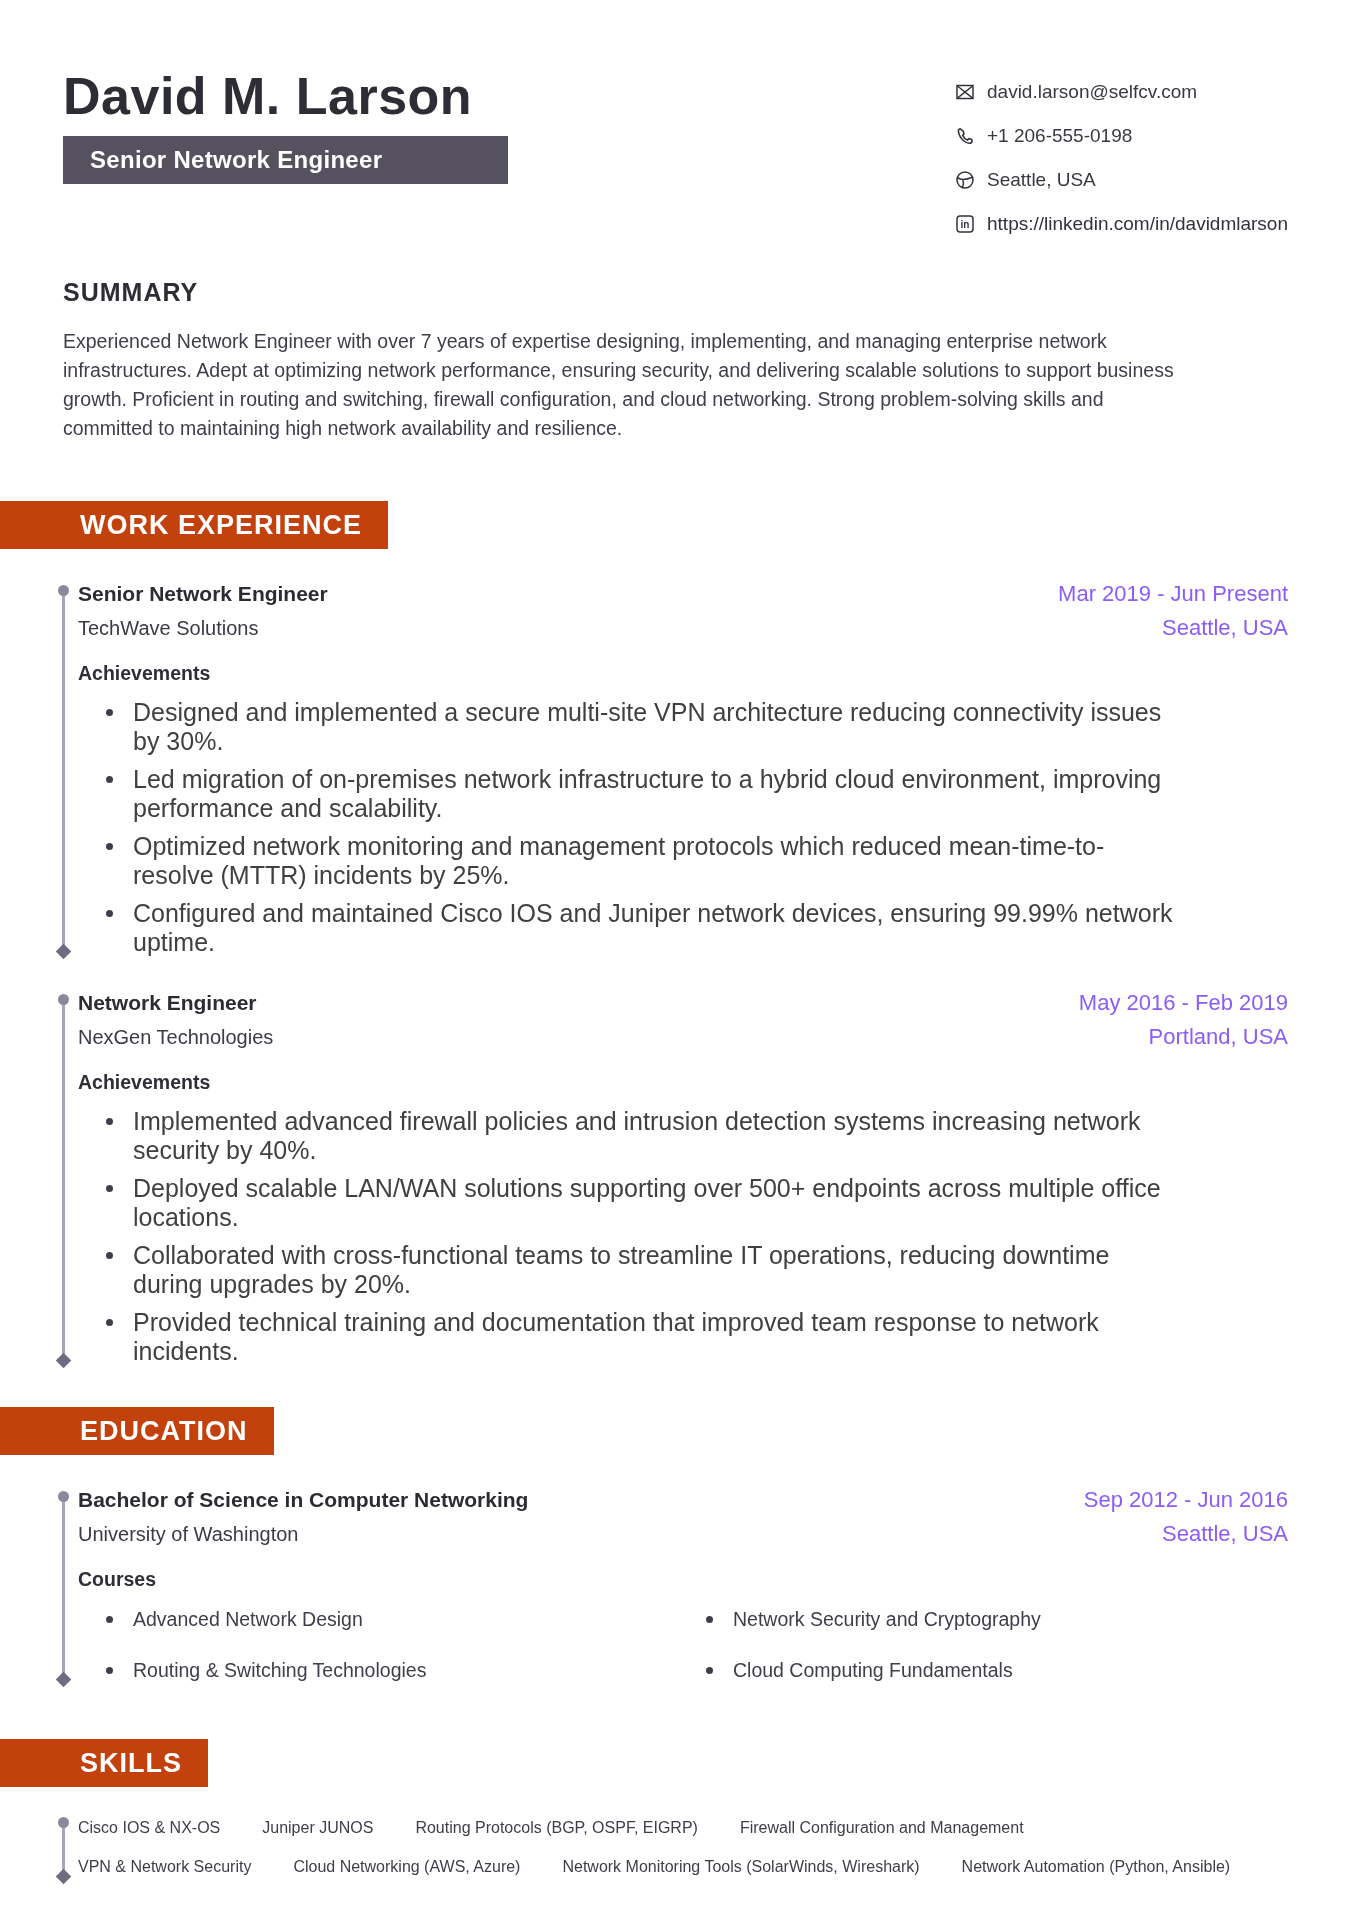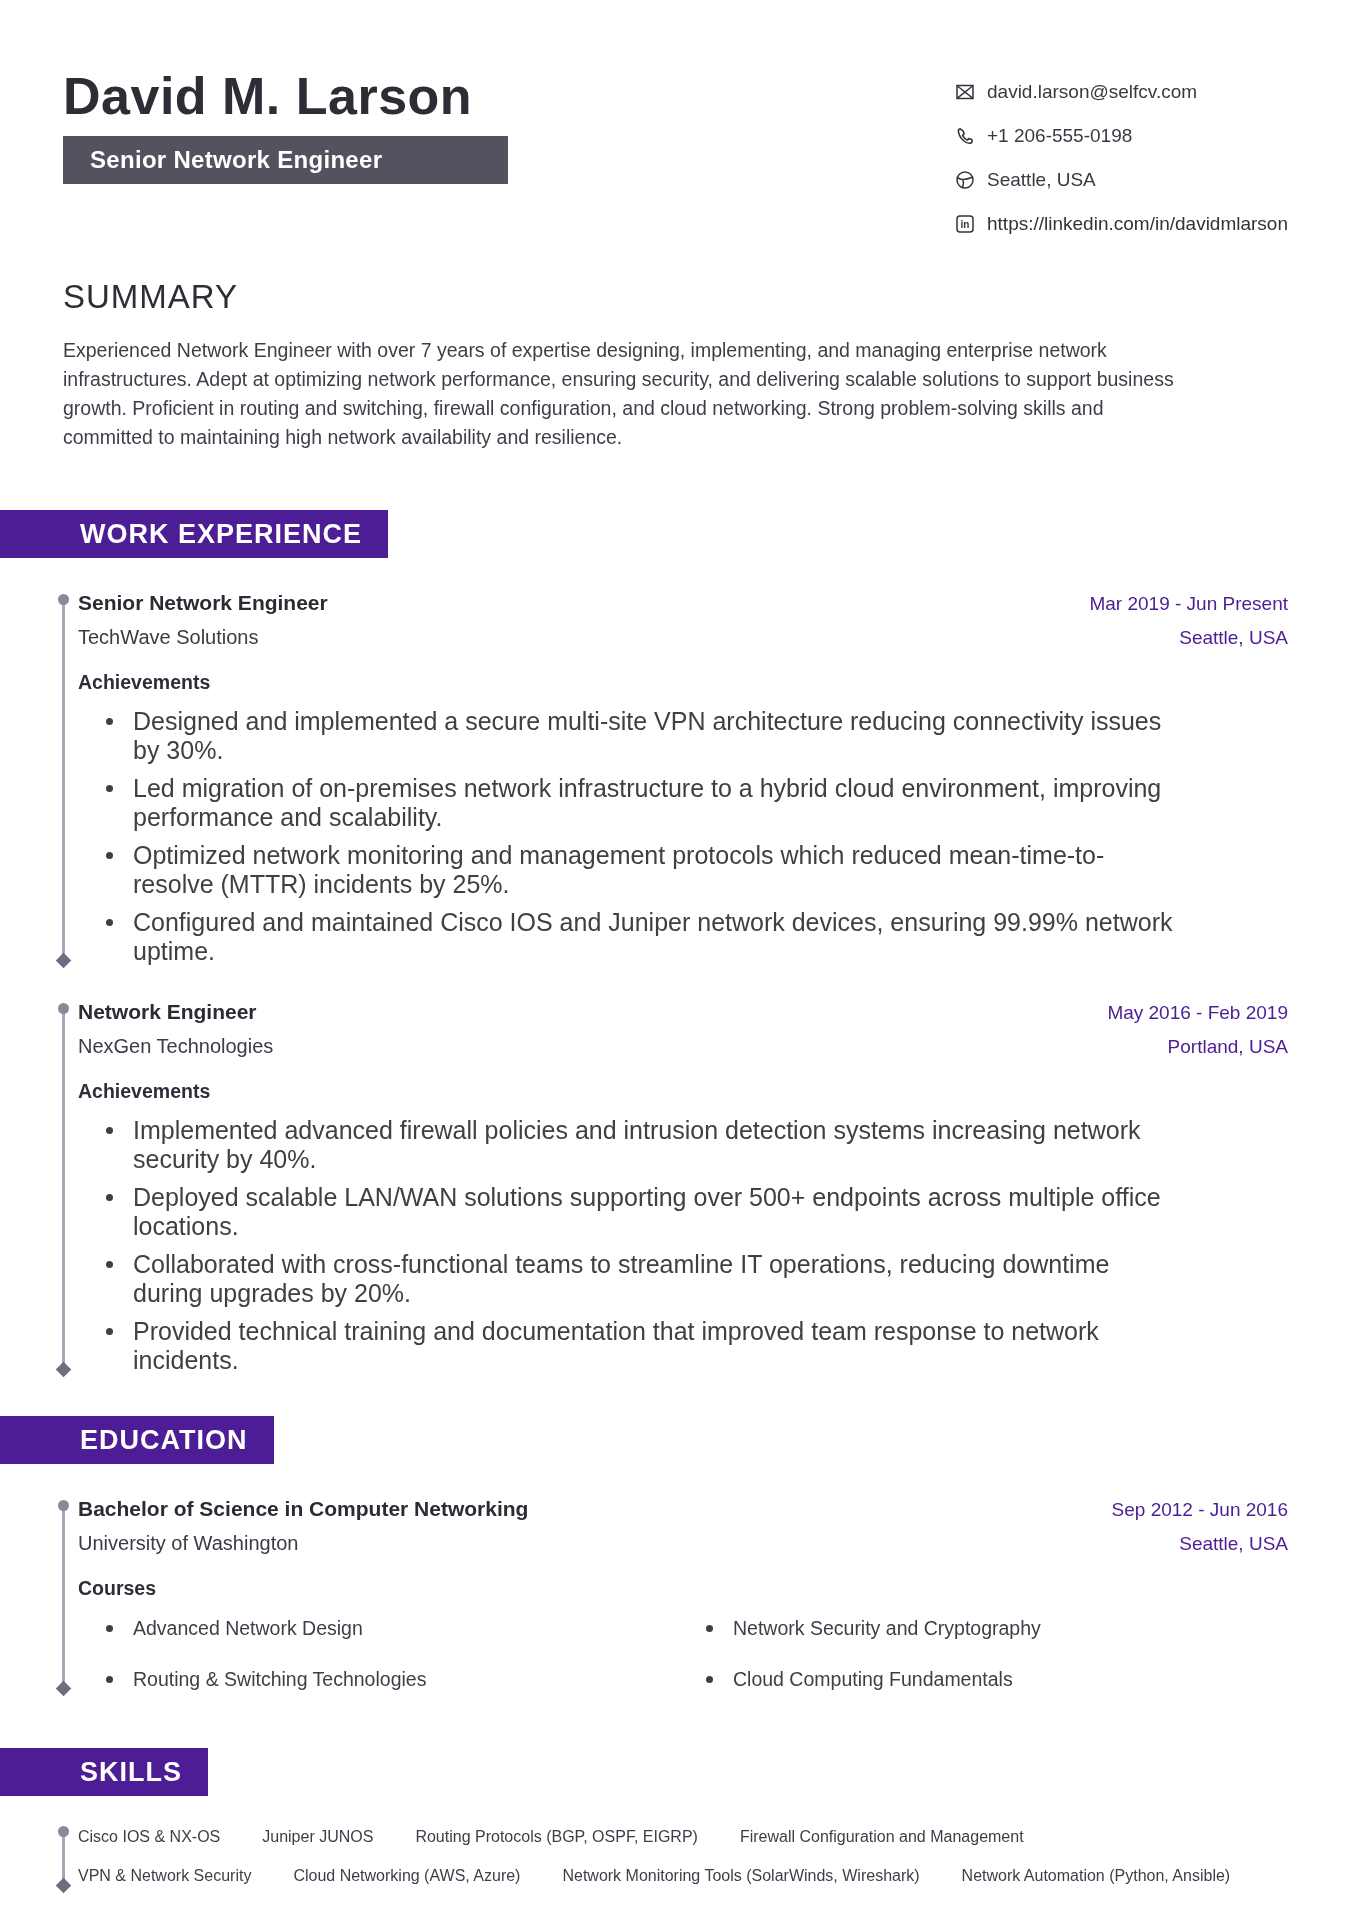--- a/index.html
+++ b/index.html
@@ -23,48 +23,48 @@
                  background:#55515f; color:#ffffff; font-size:24px; font-weight:bold;
                  padding-left:27px; letter-spacing:0.3px; }
   .contact { list-style:none; margin-top:8px; font-size:19px; color:#3a3942; }
   .contact li { display:flex; align-items:center; gap:11px; height:28px; margin-bottom:16px; }
   .cicon { width:22px; height:22px; flex:0 0 22px; display:inline-block; }
   .cicon svg { display:block; width:22px; height:22px; }
   .link { color:#33323c; cursor:pointer; }
 
   
   .summary { margin:0 62px 0 63px; }
-  .plain-heading { margin-top:66px; font-size:33px; font-weight:normal;
+  .plain-heading { margin-top:66px; font-size:25px; font-weight:bold;
                    color:#2e2c34; letter-spacing:1px; }
   .summary p { margin-top:20px; font-size:19.5px; line-height:29px;
                max-width:1135px; color:#3f3d49; }
 
   
-  .banner { display:inline-block; height:48px; line-height:48px; background:#4c1d95;
+  .banner { display:inline-block; height:48px; line-height:48px; background:#c2410c;
             color:#ffffff; font-weight:bold; font-size:27px; letter-spacing:1px;
             padding:0 26px 0 80px; }
   .banner-wrap { font-size:0; }
   .bw-work { margin-top:58px; }
   .bw-edu  { margin-top:42px; }
   .bw-skills { margin-top:55px; }
   .bw-lang { margin-top:44px; }
 
   
   .entry { position:relative; margin:0 62px 0 56px; padding-left:22px; }
   .entry-first { margin-top:32px; }
   .entry + .entry { margin-top:34px; }
   .rail { position:absolute; left:6px; top:10px; bottom:8px; width:2.5px; background:#a8a5b6; }
   .rail::before { content:""; position:absolute; top:-6px; left:-4.5px; width:11px; height:11px;
                   border-radius:50%; background:#8b889c; }
   .rail::after { content:""; position:absolute; bottom:-9px; left:-4.5px; width:11px; height:11px;
                  background:#6f6c80; transform:rotate(45deg); }
 
   .erow { display:flex; justify-content:space-between; align-items:baseline; }
   .etitle { font-size:21px; font-weight:bold; color:#2c2b33; line-height:26px; }
-  .edate { font-size:19px; color:#4c1d95; }
+  .edate { font-size:22px; color:#8b5cf6; }
   .ecompany { font-size:20px; color:#3b3a45; line-height:26px; margin-top:8px; }
   .elabel { margin-top:20px; font-size:19.5px; font-weight:bold; color:#2f2e38; line-height:24px; }
 
   ul.bullets { list-style:none; margin-top:13px; max-width:1105px; }
   ul.bullets li { position:relative; padding-left:55px; font-size:25px;
                   line-height:28.5px; margin-bottom:10px; color:#404040; }
   ul.bullets li::before { content:""; position:absolute; left:28px; top:11px;
                           width:7px; height:7px; border-radius:50%; background:#3f3d49; }
 
   ul.courses { list-style:none; margin-top:14px; display:grid;

